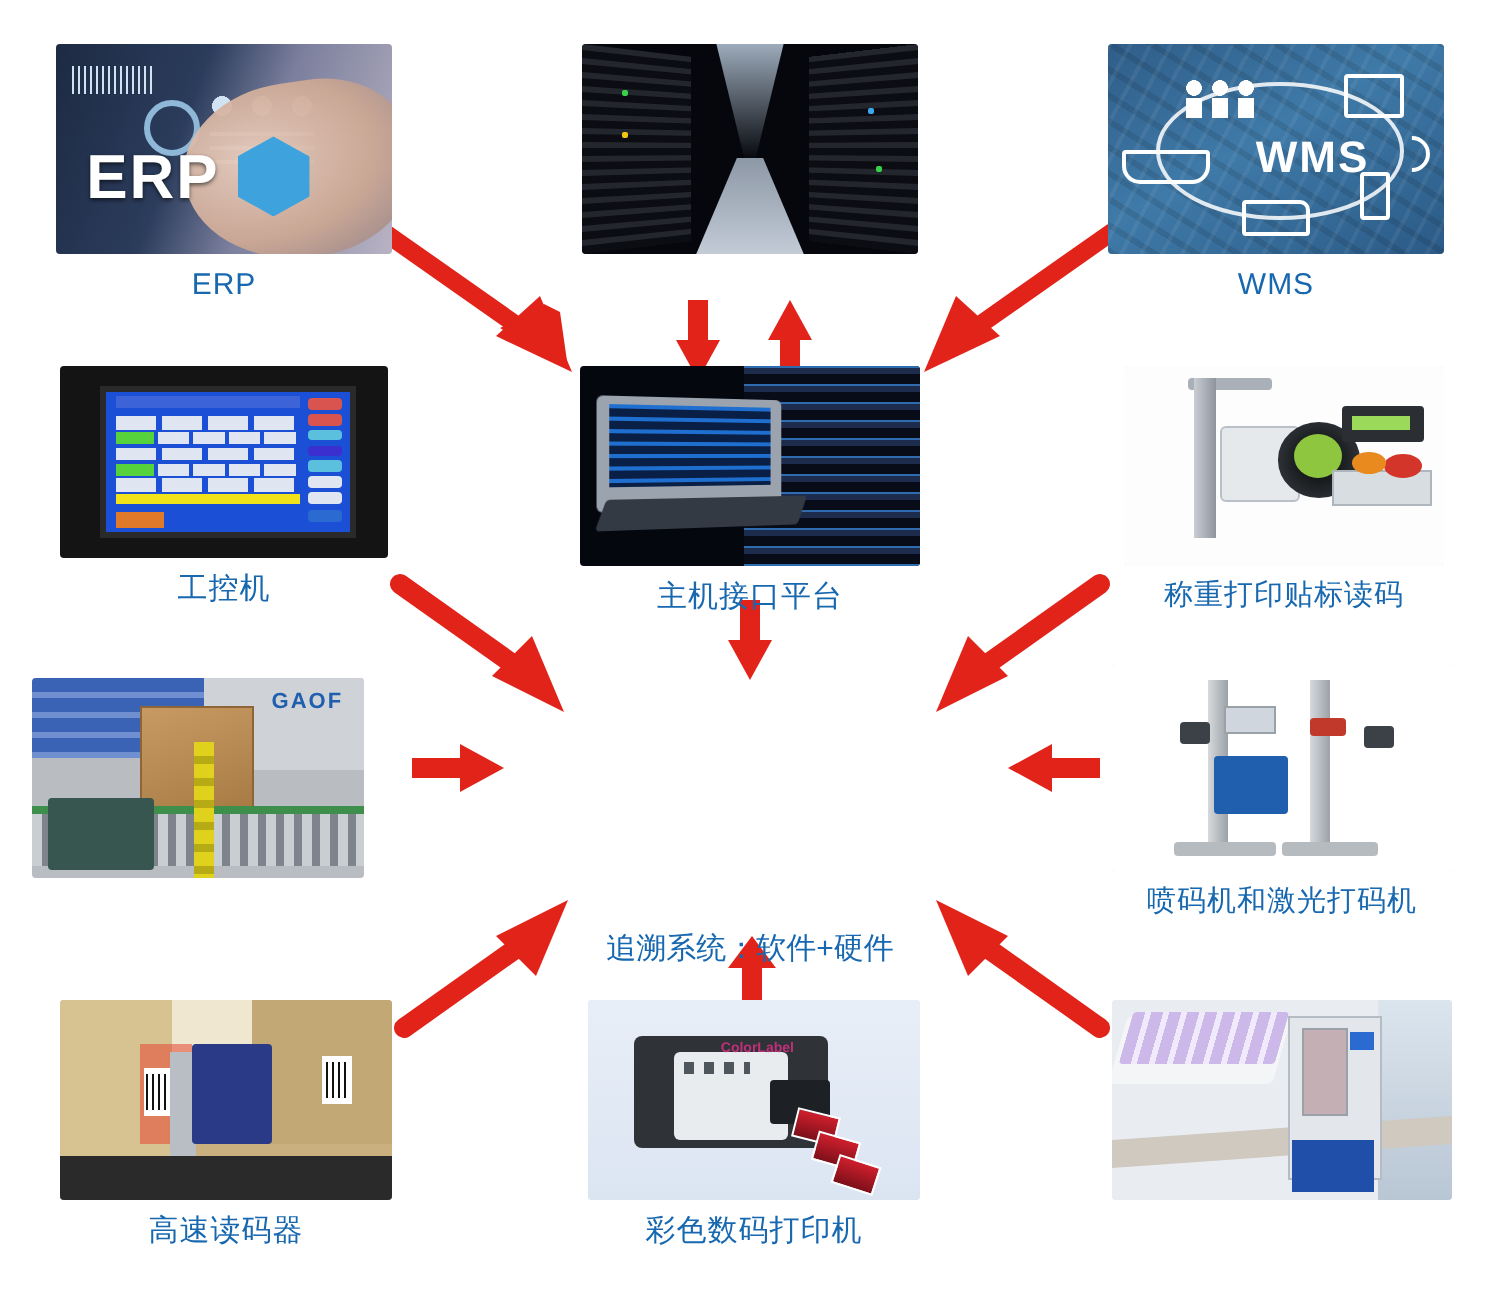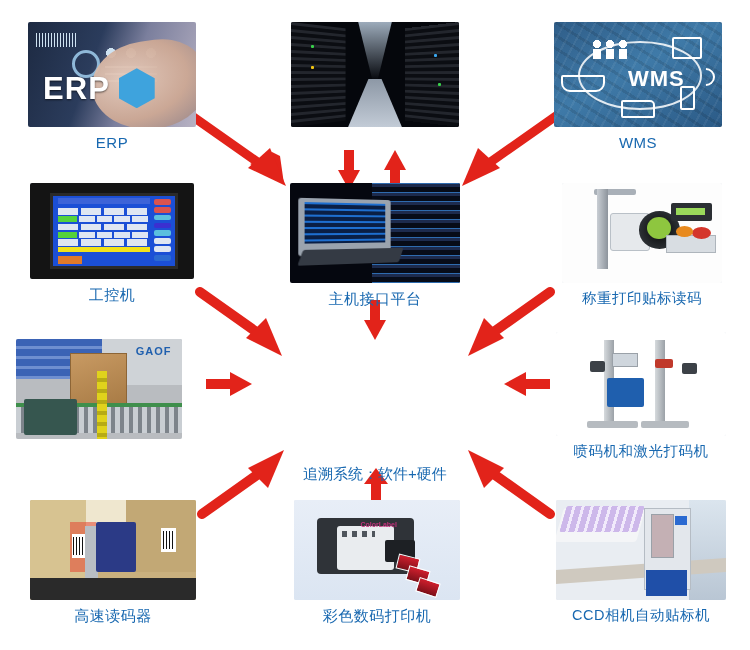--- a/index.html
+++ b/index.html
@@ -484,16 +484,15 @@
         <div class="bg"></div>
         <div class="bench"></div>
         <div class="tray"></div>
         <div class="tubes"></div>
         <div class="cab"></div>
         <div class="door"></div>
         <div class="hmi2"></div>
         <div class="blue"></div>
       </div>
     </div>
-    <div class="caption small">CCD相机自动贴标机</div>
   </div>
 
 </div>
 
 </body></html>

